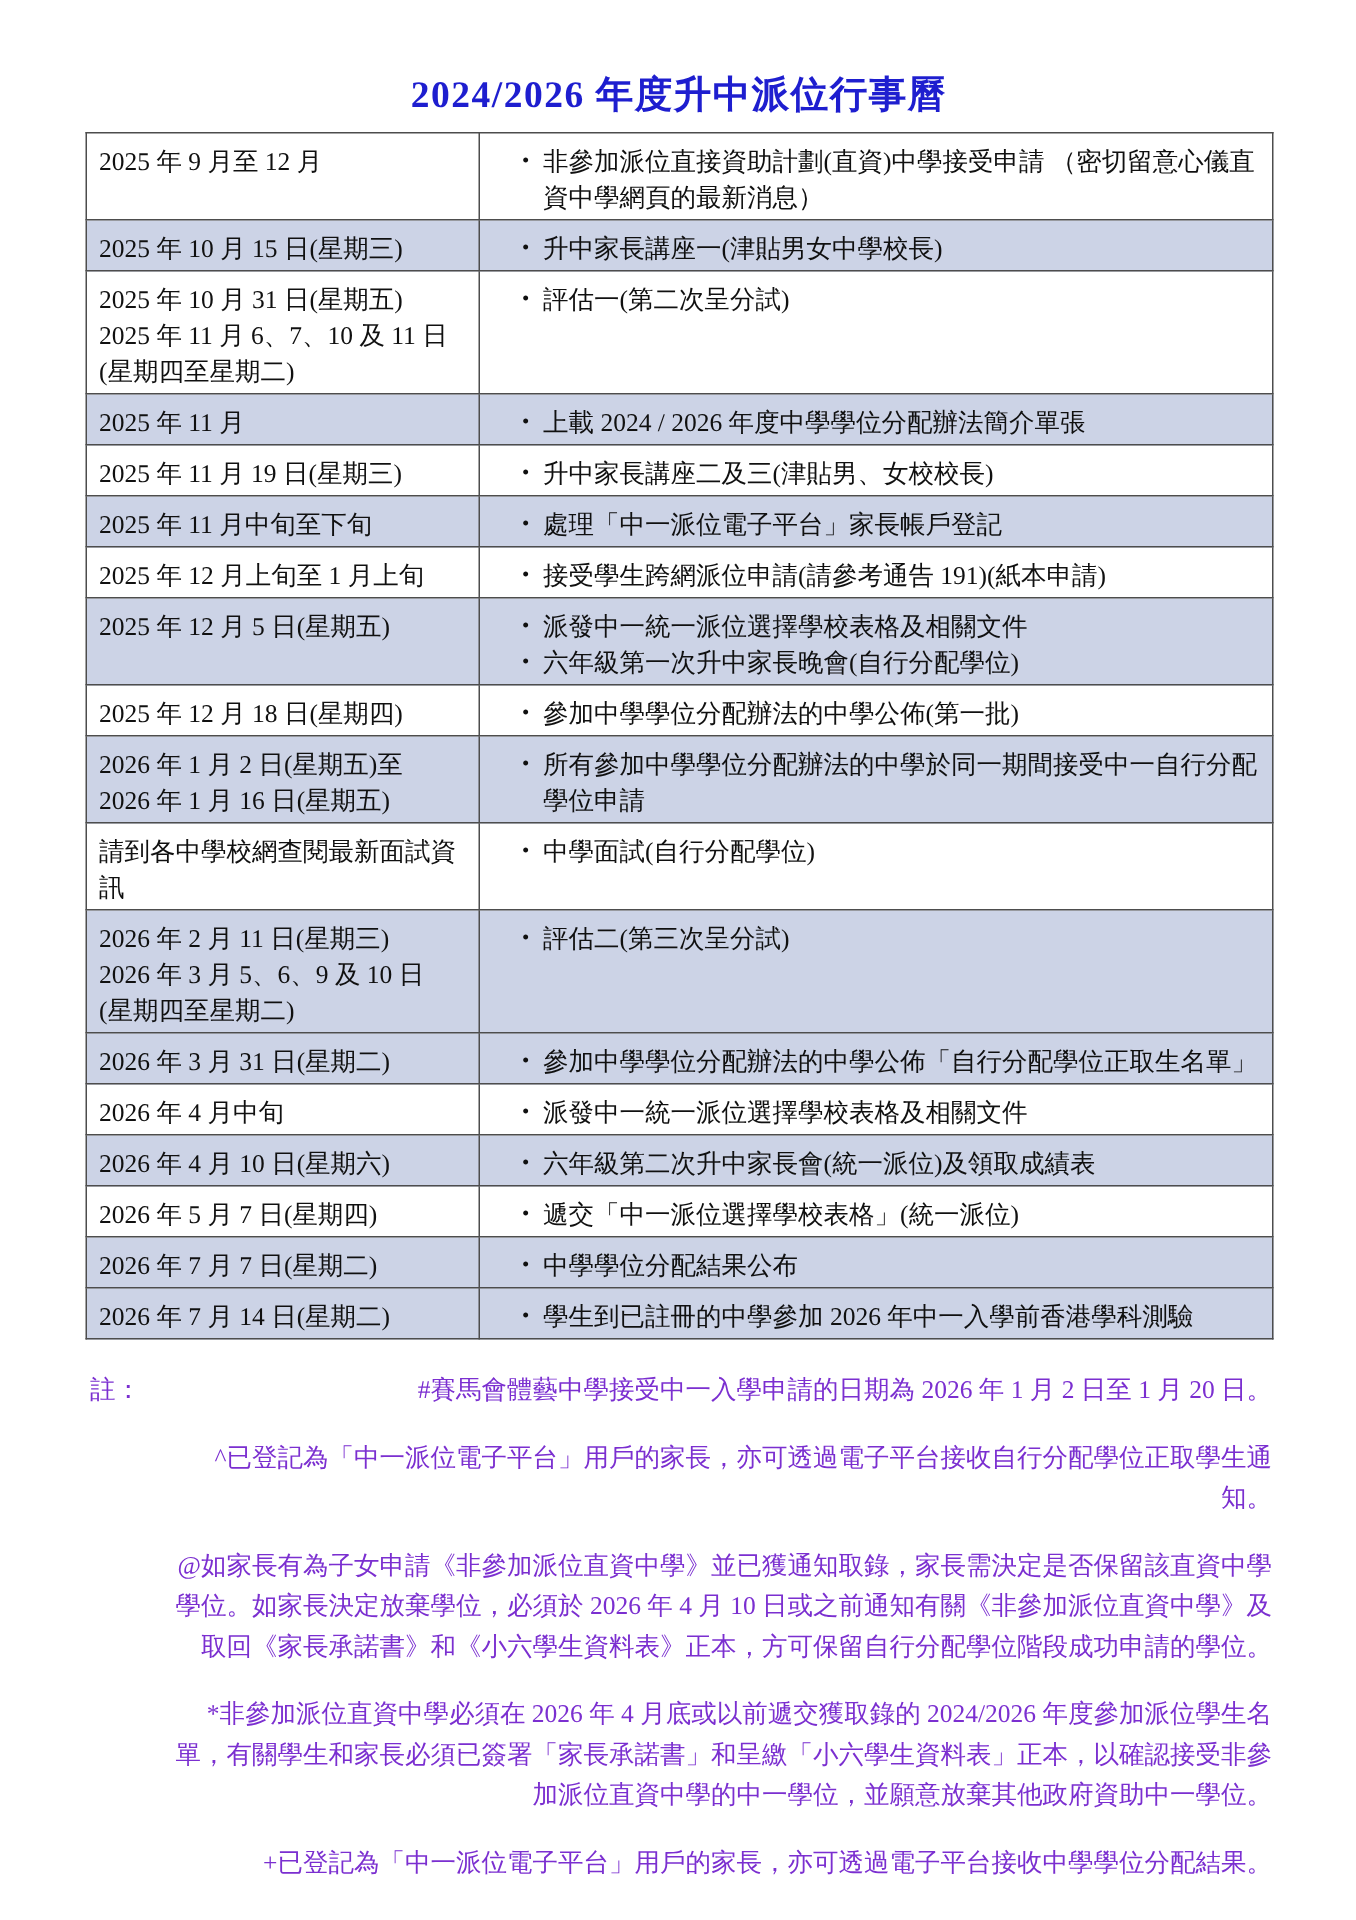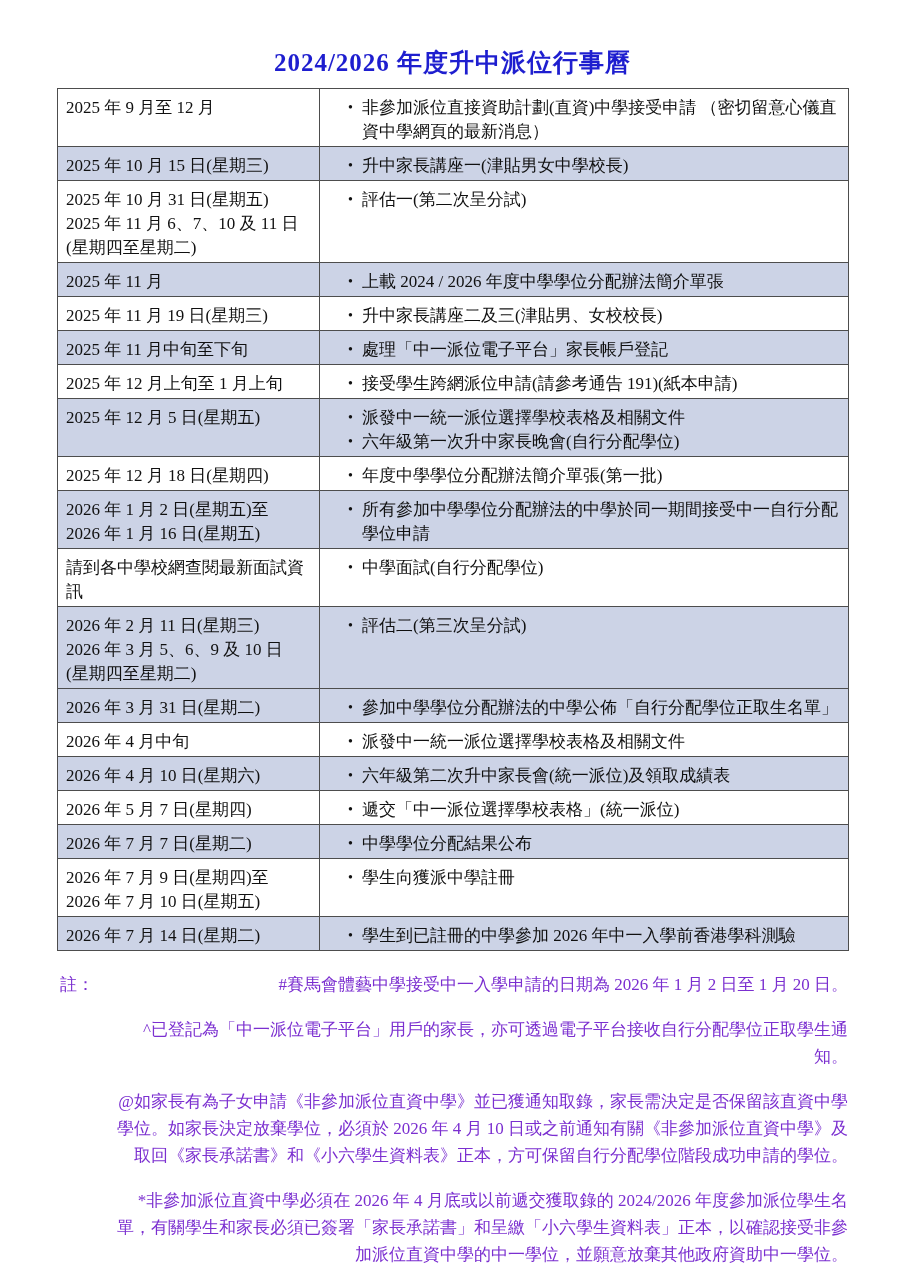--- a/index.html
+++ b/index.html
@@ -172,21 +172,21 @@
             </div>
           </td>
         </tr>
         <tr>
           <td class="date-cell">
             <div>2025 年 12 月 18 日(星期四)</div>
           </td>
           <td class="event-cell">
             <div class="item">
               <span class="bullet">•</span>
-              <span class="item-text">年度中學學位分配辦法簡介單張(第一批)</span>
+              <span class="item-text">參加中學學位分配辦法的中學公佈(第一批)</span>
             </div>
           </td>
         </tr>
         <tr class="shaded">
           <td class="date-cell">
             <div>2026 年 1 月 2 日(星期五)至</div>
             <div>2026 年 1 月 16 日(星期五)</div>
           </td>
           <td class="event-cell">
             <div class="item">
@@ -264,32 +264,20 @@
           </td>
         </tr>
         <tr class="shaded">
           <td class="date-cell">
             <div>2026 年 7 月 7 日(星期二)</div>
           </td>
           <td class="event-cell">
             <div class="item">
               <span class="bullet">•</span>
               <span class="item-text">中學學位分配結果公布</span>
-            </div>
-          </td>
-        </tr>
-        <tr>
-          <td class="date-cell">
-            <div>2026 年 7 月 9 日(星期四)至</div>
-            <div>2026 年 7 月 10 日(星期五)</div>
-          </td>
-          <td class="event-cell">
-            <div class="item">
-              <span class="bullet">•</span>
-              <span class="item-text">學生向獲派中學註冊</span>
             </div>
           </td>
         </tr>
         <tr class="shaded">
           <td class="date-cell">
             <div>2026 年 7 月 14 日(星期二)</div>
           </td>
           <td class="event-cell">
             <div class="item">
               <span class="bullet">•</span>

